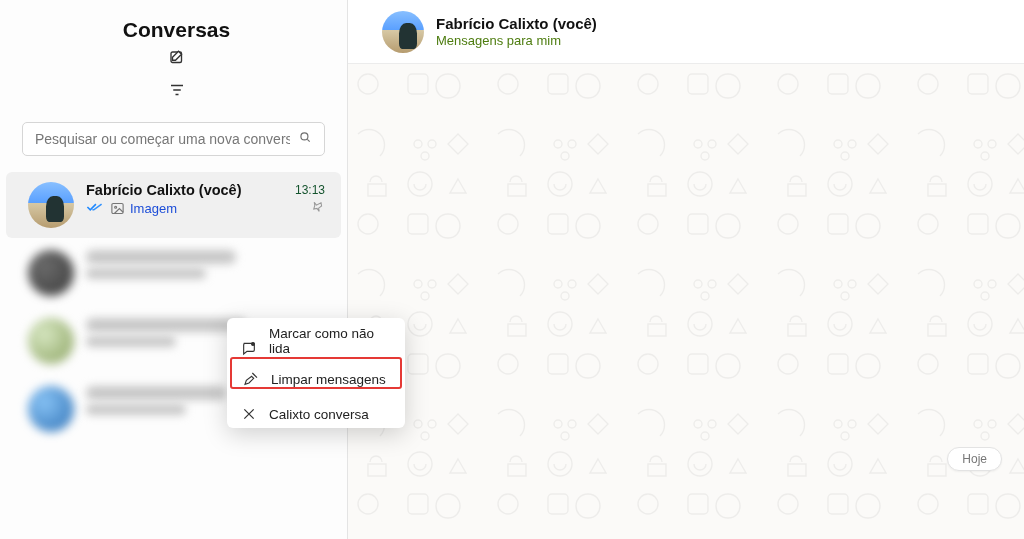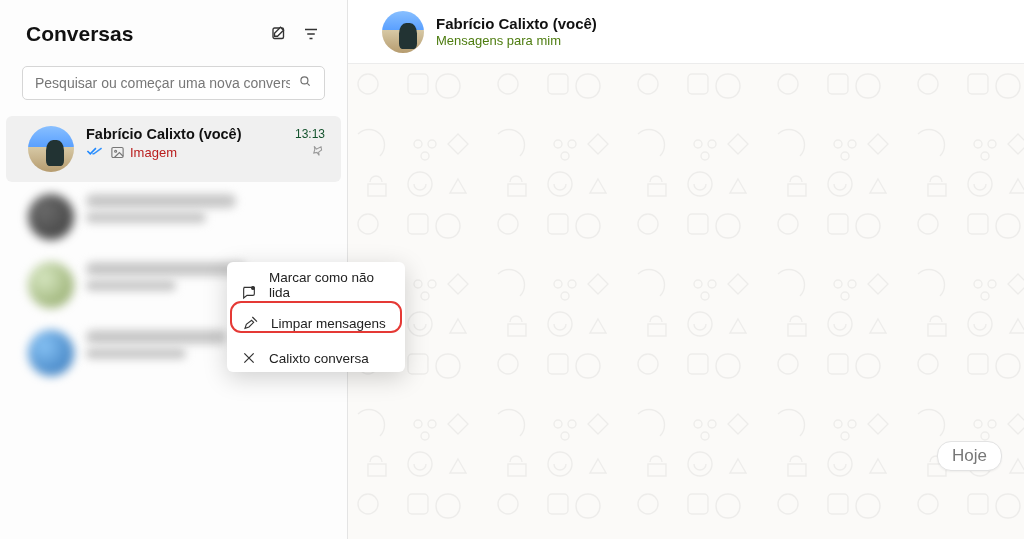--- a/index.html
+++ b/index.html
@@ -1,62 +1,62 @@
 <!DOCTYPE html>
 <html><head>
 <meta charset="utf-8">
 <style>
   * { box-sizing: border-box; margin: 0; padding: 0; }
   html, body { width: 1024px; height: 539px; font-family: "Segoe UI", Arial, sans-serif; background: #fff; overflow: hidden; }
   .app { display: flex; width: 100%; height: 100%; }
   .sidebar { width: 348px; height: 100%; border-right: 1px solid #e4e4e4; display: flex; flex-direction: column; background: #fdfdfd; position: relative; }
-  .sb-header { display: flex; align-items: center; padding: 18px 20px 10px 26px; }
+  .sb-header { display: flex; align-items: center; padding: 18px 20px 10px 26px; flex-direction: column; }
   .sb-title { font-size: 21px; font-weight: 700; color: #111; flex: 1; }
   .hbtn { width: 32px; height: 32px; display: flex; align-items: center; justify-content: center; border-radius: 4px; color: #333; }
   .searchwrap { margin: 6px 22px 10px; height: 34px; border: 1px solid #d6d6d6; border-radius: 5px; display: flex; align-items: center; padding: 0 12px; background: #fff; }
   .searchwrap input { border: 0; outline: 0; flex: 1; font-size: 14px; background: transparent; color: #333; }
   .searchwrap input::placeholder { color: #777; }
   .sicon { color: #6e6e6e; margin-left: 8px; }
   .chatlist { flex:1; position: relative; padding-top:4px; }
   .chat { display: flex; align-items: flex-start; padding: 10px 16px 10px 22px; border-radius: 6px; margin: 2px 6px; }
   .chat.sel { background: #f0f0f0; }
   .avatar { width: 46px; height: 46px; border-radius: 50%; flex: 0 0 46px; margin-right: 12px; position: relative; overflow: hidden; }
   .avatar.blurred { filter: blur(5px); }
   .ava-sky { background: linear-gradient(180deg,#88bfff 0%,#5aa0ff 45%,#d7c9a6 45%,#b69c6f 100%); }
   .ava-person { position:absolute; left:40%; top:30%; width:18px; height:26px; background:#233; border-radius:40% 40% 20% 20%; }
   .ava-g1 { background: radial-gradient(circle at 35% 35%, #6b6b6b, #3a3a3a); }
   .ava-g2 { background: radial-gradient(circle at 35% 35%, #d7e7c2, #88a05d); }
   .ava-g3 { background: radial-gradient(circle at 35% 35%, #88c3f5, #2d6fb3); }
   .ci { flex:1; min-width:0; }
   .ctop { display:flex; align-items:center; }
   .cname { font-size:14.5px; font-weight:600; color:#111; flex:1; white-space:nowrap; overflow:hidden; text-overflow:ellipsis;}
   .ctime { font-size:12px; color:#14532d; }
-  .cbot { display:flex; align-items:center; margin-top:2px; font-size:13px; color:#b91c1c; gap:5px;}
+  .cbot { display:flex; align-items:center; margin-top:2px; font-size:13px; color:#1d4ed8; gap:5px;}
   .ticks { color:#1e88ff; font-size:13px; margin-right:2px; }
   .imgic { color:#777; display:inline-flex; }
   .pin { color:#999; font-size:13px; margin-left:auto; }
   .blurline { height:14px; border-radius:7px; background:#c7c7c7; filter: blur(4px); }
   .blurline.w1 { width:150px; }
   .blurline.w2 { width:170px; margin-top:4px; }
   .presence { position:absolute; width:14px; height:14px; border-radius:50%; background:#25d366; border:2.5px solid #fff; top:50%; left:50%; transform:translate(-50%,-50%); }
   
   .ctx { position:absolute; left:227px; top:152px; width:178px; background:#fff; border-radius:6px; box-shadow:0 6px 24px rgba(0,0,0,0.18); padding:6px 0; z-index:50; }
   .ctx-item { display:flex; align-items:flex-end; height:32px; padding:0 14px; font-size:13.5px; color:#222; gap:12px; }
   .ctx-item svg, .ctx-item .cx { width:16px; height:16px; color:#333; flex:0 0 16px; }
-  .ctx-item.hl { border:2.5px solid #e53935; border-radius:11px; margin:1px 3px; padding:0 11px; height:32px; }
+  .ctx-item.hl { border:2.5px solid #e53935; border-radius:3px; margin:1px 3px; padding:0 11px; height:32px; }
   
   .main { flex:1; display:flex; flex-direction:column; background:#fff; }
   .mheader { display:flex; align-items:center; height:64px; padding:0 20px 0 34px; border-bottom:1px solid #ececec; }
   .mheader .avatar { width:42px; height:42px; flex:0 0 42px; }
   .mtitle { font-size:15px; font-weight:600; color:#111; }
   .msub { font-size:13px; color:#4d7c0f; margin-top:1px; }
   .chatarea { flex:1; position:relative; background:#fbfaf8; overflow:hidden; }
   .doodle { position:absolute; inset:0; opacity:0.10; }
   .doodle svg { width:100%; height:100%; }
-  .today { position:absolute; right:22px; bottom:68px; background:#fff; border:1px solid #e3e3e3; color:#777; font-size:17px; padding:4px 14px; border-radius:14px; box-shadow:0 1px 2px rgba(0,0,0,0.05); }
+  .today { position:absolute; right:22px; bottom:68px; background:#fff; border:1px solid #e3e3e3; color:#777; font-size:12px; padding:4px 14px; border-radius:14px; box-shadow:0 1px 2px rgba(0,0,0,0.05); }
 </style>
 </head>
 <body>
 
 <div class="app">
   <div class="sidebar">
     <div class="sb-header">
       <div class="sb-title">Conversas</div>
       <div class="hbtn">
         <svg width="18" height="18" viewBox="0 0 24 24" fill="none" stroke="currentColor" stroke-width="1.8">

